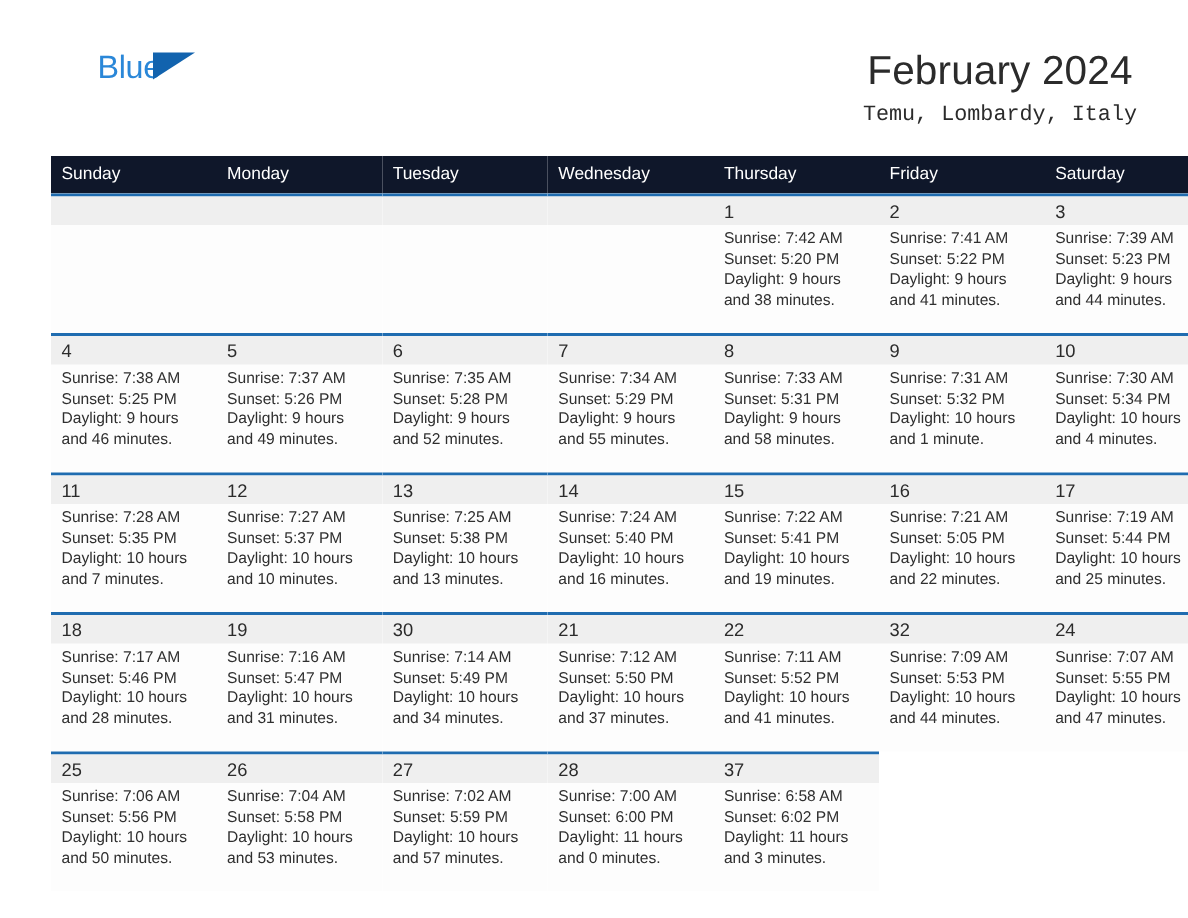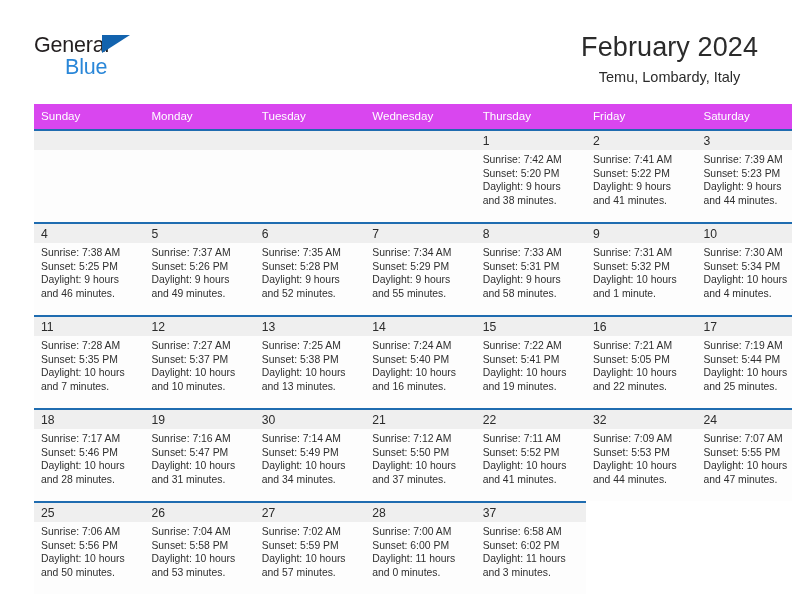--- a/index.html
+++ b/index.html
@@ -75,33 +75,34 @@
     font-weight: normal;
     color: #2b2b2b;
     line-height: 34px;
     letter-spacing: 0.1px;
   }
   .cal-sub {
     font-size: 14.5px;
     color: #2b2b2b;
     line-height: 22px;
     margin-top: 2px;
+    font-family: Liberation Mono, monospace;
   }
 
   
   .cal {
     position: absolute;
     left: 34px;
     top: 104px;
     width: 724px;
     border-collapse: collapse;
     table-layout: fixed;
   }
   .cal th {
-    background: #d946ef;
+    background: #0f172a;
     color: #ffffff;
     font-size: 11.6px;
     font-weight: normal;
     text-align: left;
     padding: 5px 0 6px 7px;
     line-height: 14px;
     width: 103.42px;
     border: none;
   }
   .cal td {
@@ -146,21 +147,20 @@
     height: 93px;
   }
 </style>
 </head>
 <body>
 
 <div class="page">
 
   <div class="top">
     <div class="logo">
-      <span class="logo-general">General</span>
       <span class="logo-tri"></span>
       <span class="logo-blue">Blue</span>
     </div>
     <div class="title-wrap">
       <div class="cal-title">February 2024</div>
       <div class="cal-sub">Temu, Lombardy, Italy</div>
     </div>
   </div>
 
   <table class="cal">

